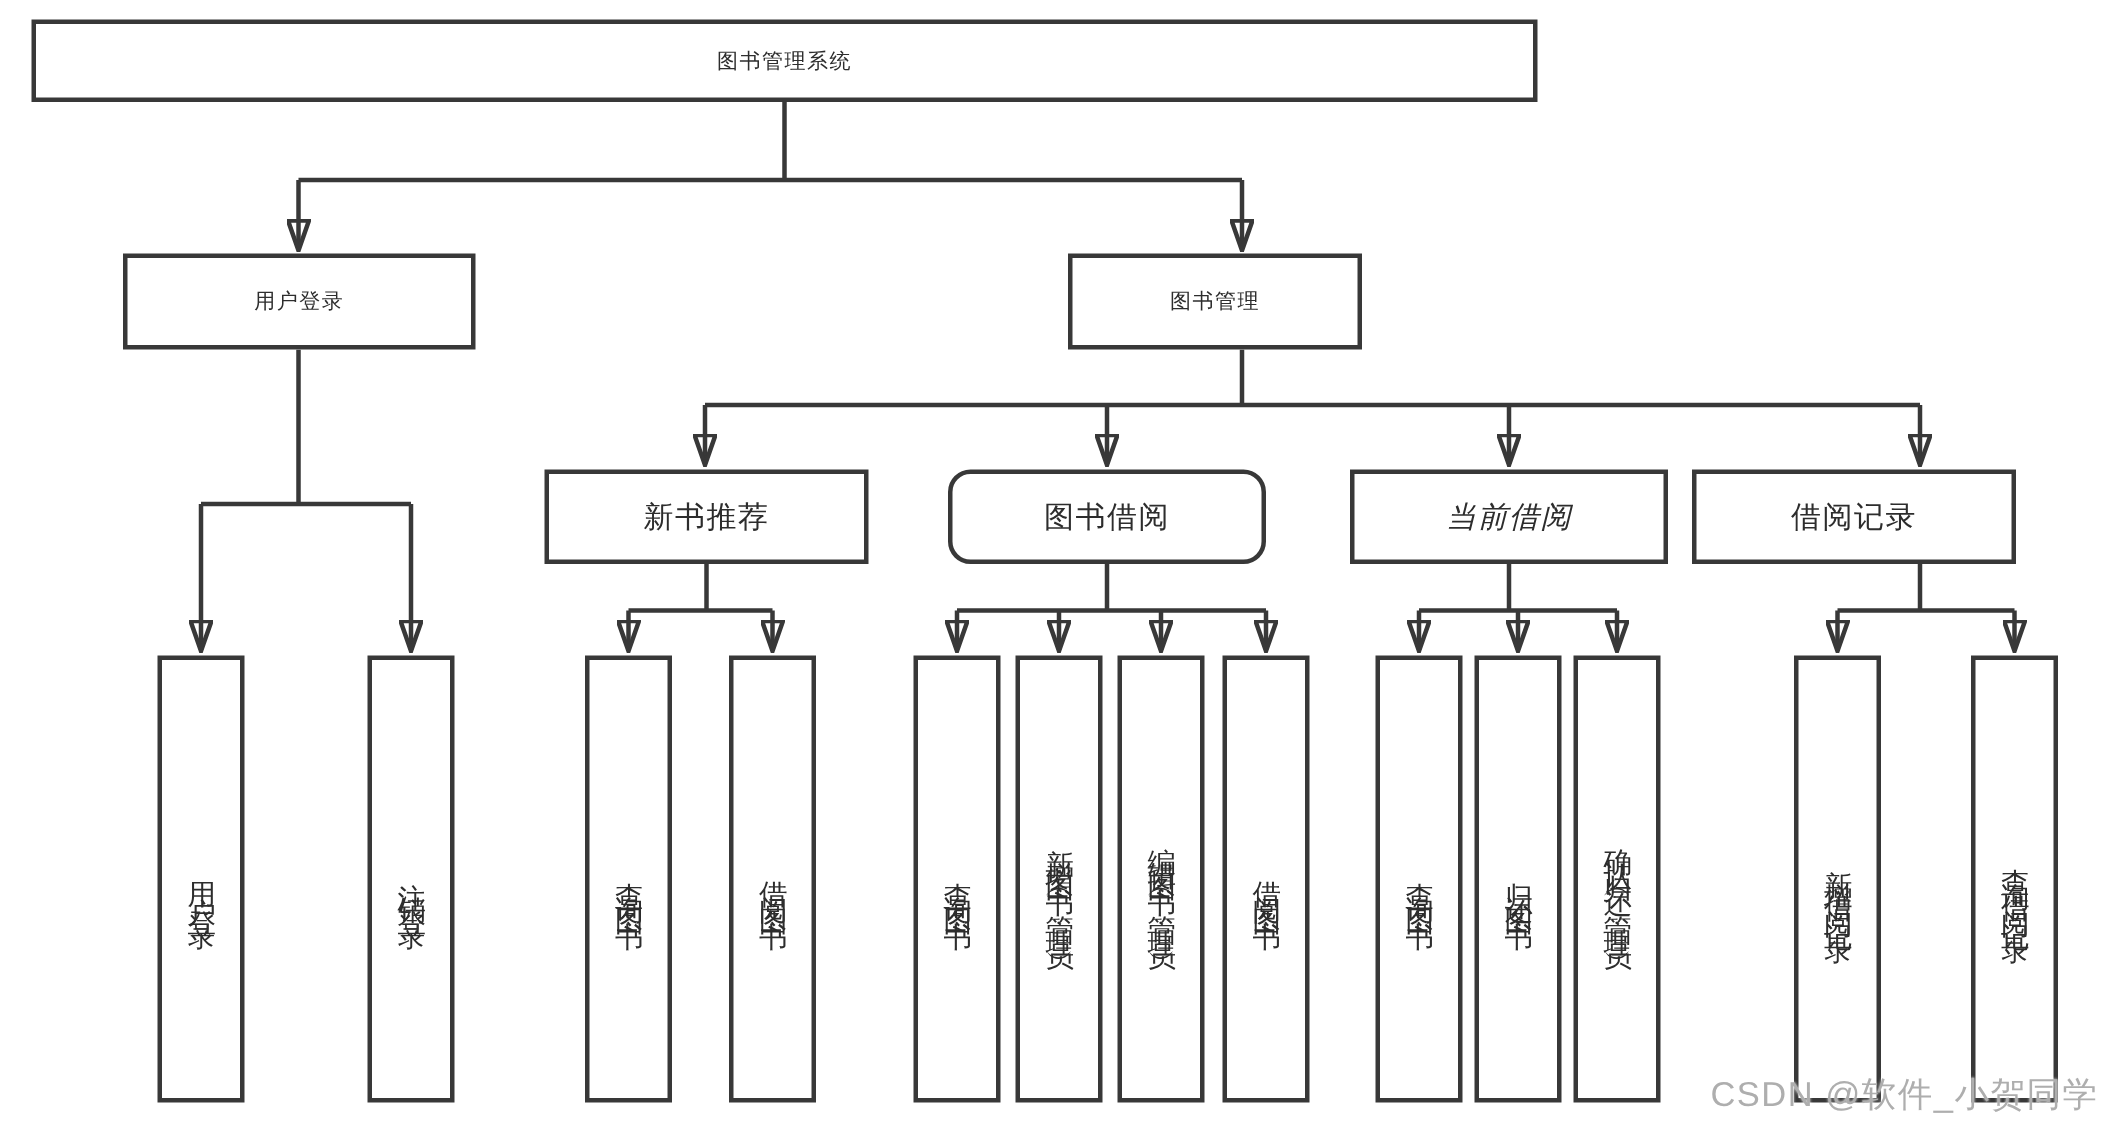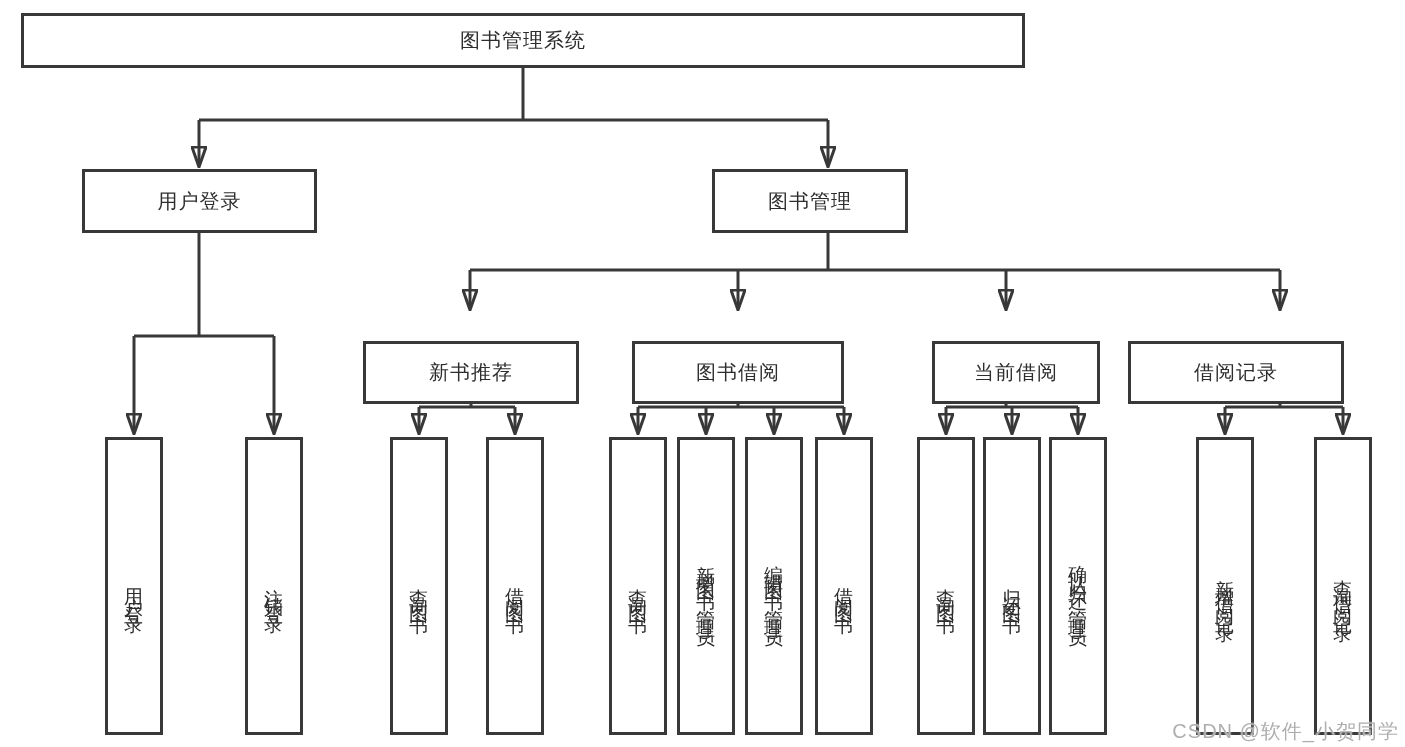--- a/index.html
+++ b/index.html
@@ -12,33 +12,33 @@
   }
   #wires { position:absolute; left:0; top:0; width:1405px; height:747px; pointer-events:none; }
   #wires path, #wires line { stroke:var(--line,#383838); stroke-width:3; fill:none; }
   .node {
     position:absolute; box-sizing:border-box;
     border:3px solid var(--line,#383838);
     background:#ffffff;
     display:flex; align-items:center; justify-content:center;
     color:var(--text,#2d2d2d);
   }
-  .hnode { font-size:20px; letter-spacing:1px; }
+  .hnode { font-size:14px; letter-spacing:1px; }
   .root  { left:21px;  top:13px;  width:1004px; height:55px; }
   .lvl2  { top:169px; height:64px; }
-  .lvl3  { top:313px; height:63px; font-size:20px;margin-top:28px; }
+  .lvl3  { top:313px; height:63px; font-size:20px; }
   .leaf  { top:437px; width:58px; height:298px; }
   .vlabel {
     writing-mode:vertical-rl; text-orientation:mixed;
     font-size:19px; line-height:1; letter-spacing:9px;
     color:var(--text,#2d2d2d); display:block; padding-top:9px;
   }
   #watermark {
     position:absolute; right:6px; bottom:2px;
-    font-size:20px; color:var(--wm,#aeaeae);
+    font-size:23px; color:var(--wm,#aeaeae);
     letter-spacing:1px; white-space:nowrap;
     text-shadow:0 0 2px #ffffff;
   }
 </style>
 </head>
 <body>
 
 <div id="canvas">
 
   <svg id="wires" viewBox="0 0 1405 747" xmlns="http://www.w3.org/2000/svg">
@@ -89,24 +89,24 @@
   <div class="node hnode lvl2" style="left:82px; width:235px;">
     <span>用户登录</span>
   </div>
   <div class="node hnode lvl2" style="left:712px; width:196px;">
     <span>图书管理</span>
   </div>
 
   <div class="node hnode lvl3" style="left:363px; width:216px;">
     <span>新书推荐</span>
   </div>
-  <div class="node hnode lvl3" style="left:632px; width:212px;">
+  <div class="node hnode lvl3" style="left:632px; width:212px;border-radius:15px;">
     <span>图书借阅</span>
   </div>
-  <div class="node hnode lvl3" style="left:932px; width:168px;">
+  <div class="node hnode lvl3" style="left:900px; width:212px;font-style:italic;">
     <span>当前借阅</span>
   </div>
   <div class="node hnode lvl3" style="left:1128px; width:216px;">
     <span>借阅记录</span>
   </div>
 
   <div class="node leaf" style="left:105px;">
     <span class="vlabel">用户登录</span>
   </div>
   <div class="node leaf" style="left:245px;">

